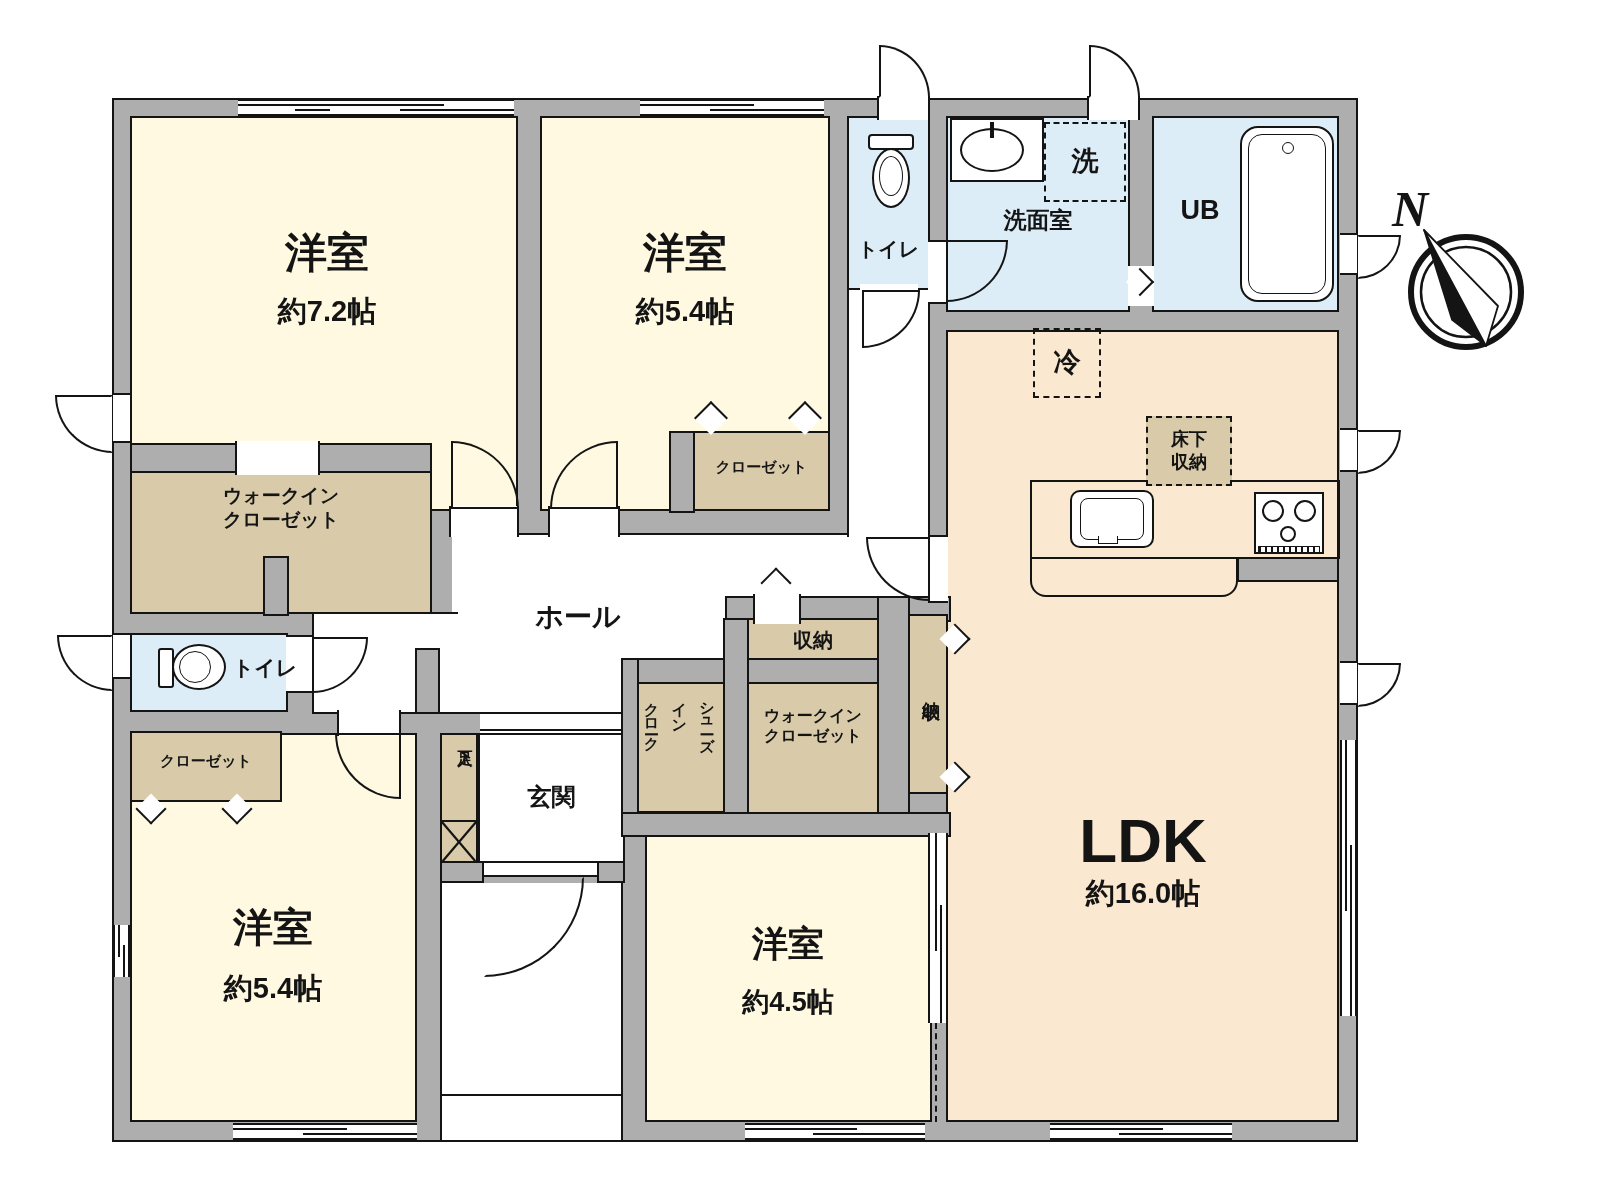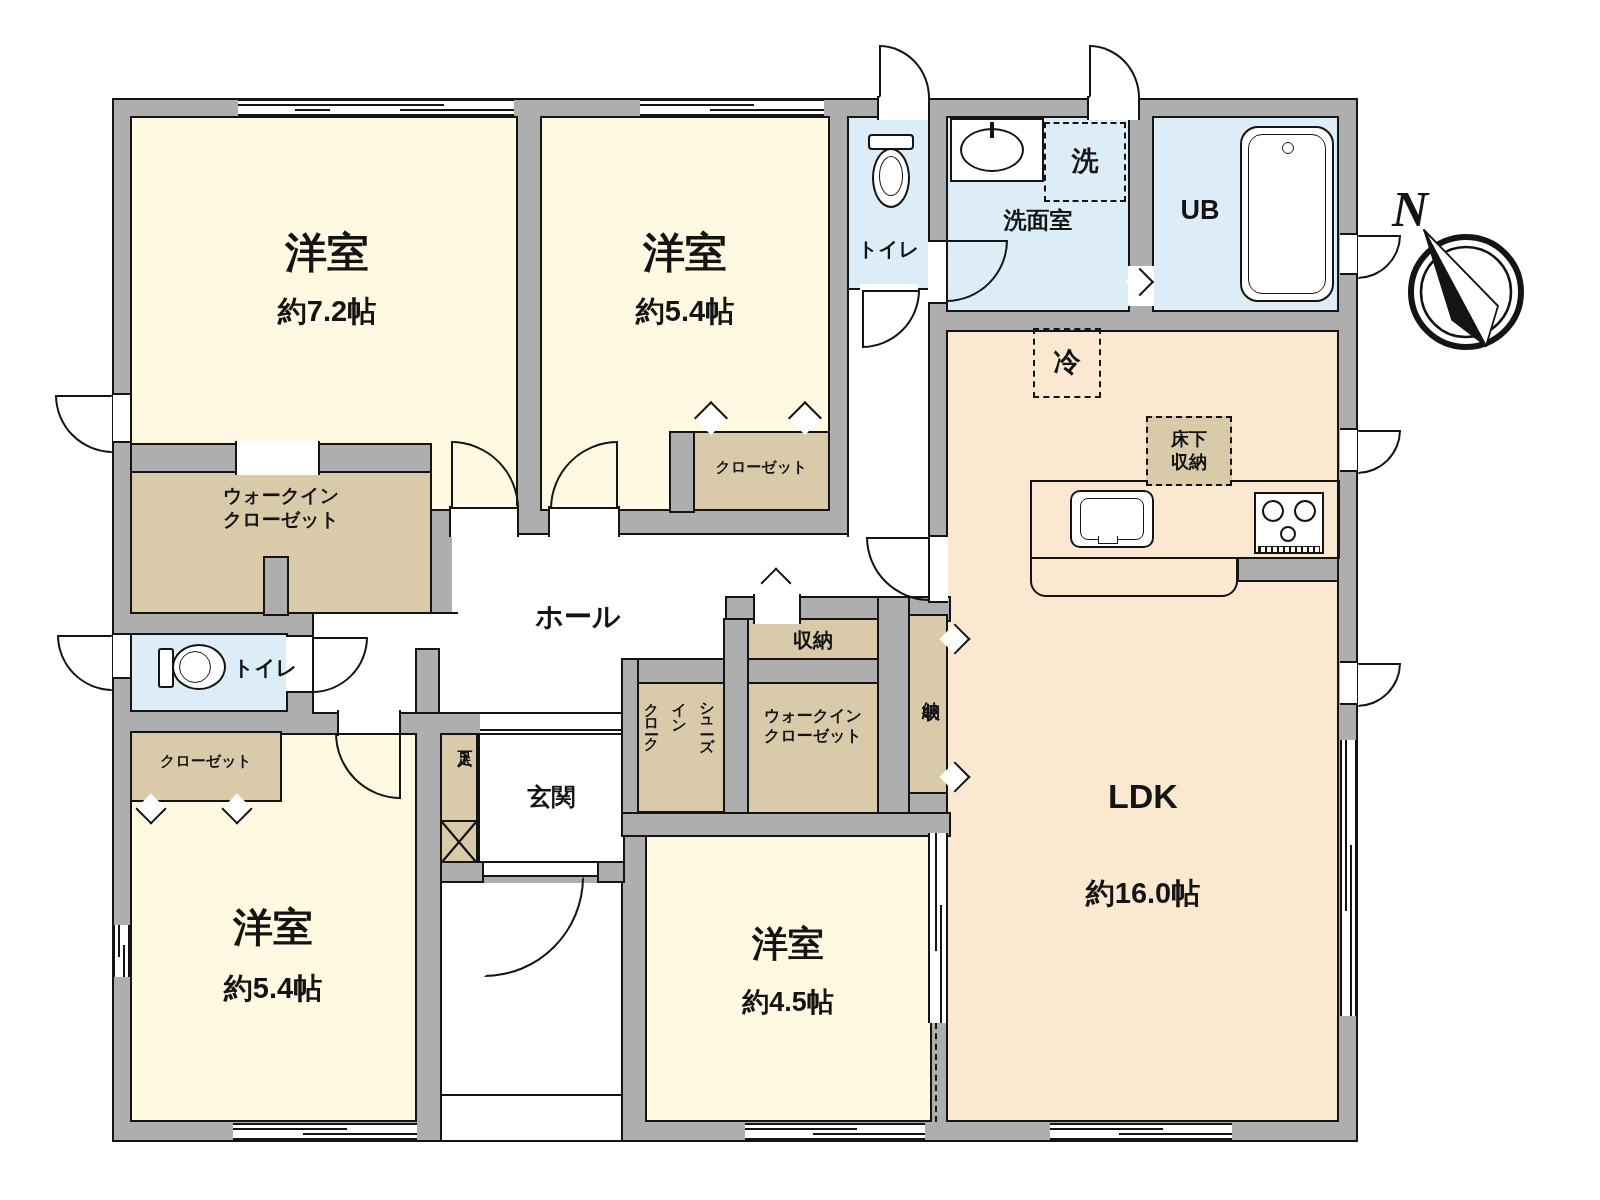--- a/index.html
+++ b/index.html
@@ -174,21 +174,21 @@
 収納</span></div>
 
 <div class="a lbl" style="left:147px;top:228px;width:360px;height:50px;font-size:42px">洋室</div>
 <div class="a lbl" style="left:147px;top:292px;width:360px;height:38px;font-size:29px">約7.2帖</div>
 <div class="a lbl" style="left:540px;top:228px;width:290px;height:50px;font-size:42px">洋室</div>
 <div class="a lbl" style="left:540px;top:292px;width:290px;height:38px;font-size:29px">約5.4帖</div>
 <div class="a lbl" style="left:128px;top:903px;width:290px;height:48px;font-size:40px">洋室</div>
 <div class="a lbl" style="left:128px;top:970px;width:290px;height:36px;font-size:29px">約5.4帖</div>
 <div class="a lbl" style="left:643px;top:920px;width:290px;height:46px;font-size:36px">洋室</div>
 <div class="a lbl" style="left:643px;top:986px;width:290px;height:34px;font-size:27px">約4.5帖</div>
-<div class="a lbl" style="left:948px;top:769px;width:390px;height:54px;font-size:34px">LDK</div>
+<div class="a lbl" style="left:948px;top:814px;width:390px;height:54px;font-size:62px">LDK</div>
 <div class="a lbl" style="left:948px;top:874px;width:390px;height:38px;font-size:29px">約16.0帖</div>
 <div class="a lbl" style="left:478px;top:598px;width:200px;height:36px;font-size:28px">ホール</div>
 <div class="a lbl" style="left:478px;top:774px;width:147px;height:46px;font-size:24px">玄関</div>
 <div class="a lbl" style="left:946px;top:206px;width:184px;height:28px;font-size:23px">洗面室</div>
 <div class="a lbl" style="left:1152px;top:196px;width:96px;height:30px;font-size:27px">UB</div>
 <div class="a lbl" style="left:845px;top:236px;width:87px;height:26px;font-size:20px">トイレ</div>
 <div class="a lbl" style="left:224px;top:654px;width:82px;height:28px;font-size:21px">トイレ</div>
 <div class="a lbl" style="left:130px;top:478px;width:302px;height:60px;font-size:19px">ウォークイン
 クローゼット</div>
 <div class="a lbl" style="left:747px;top:698px;width:132px;height:56px;font-size:16px">ウォークイン

